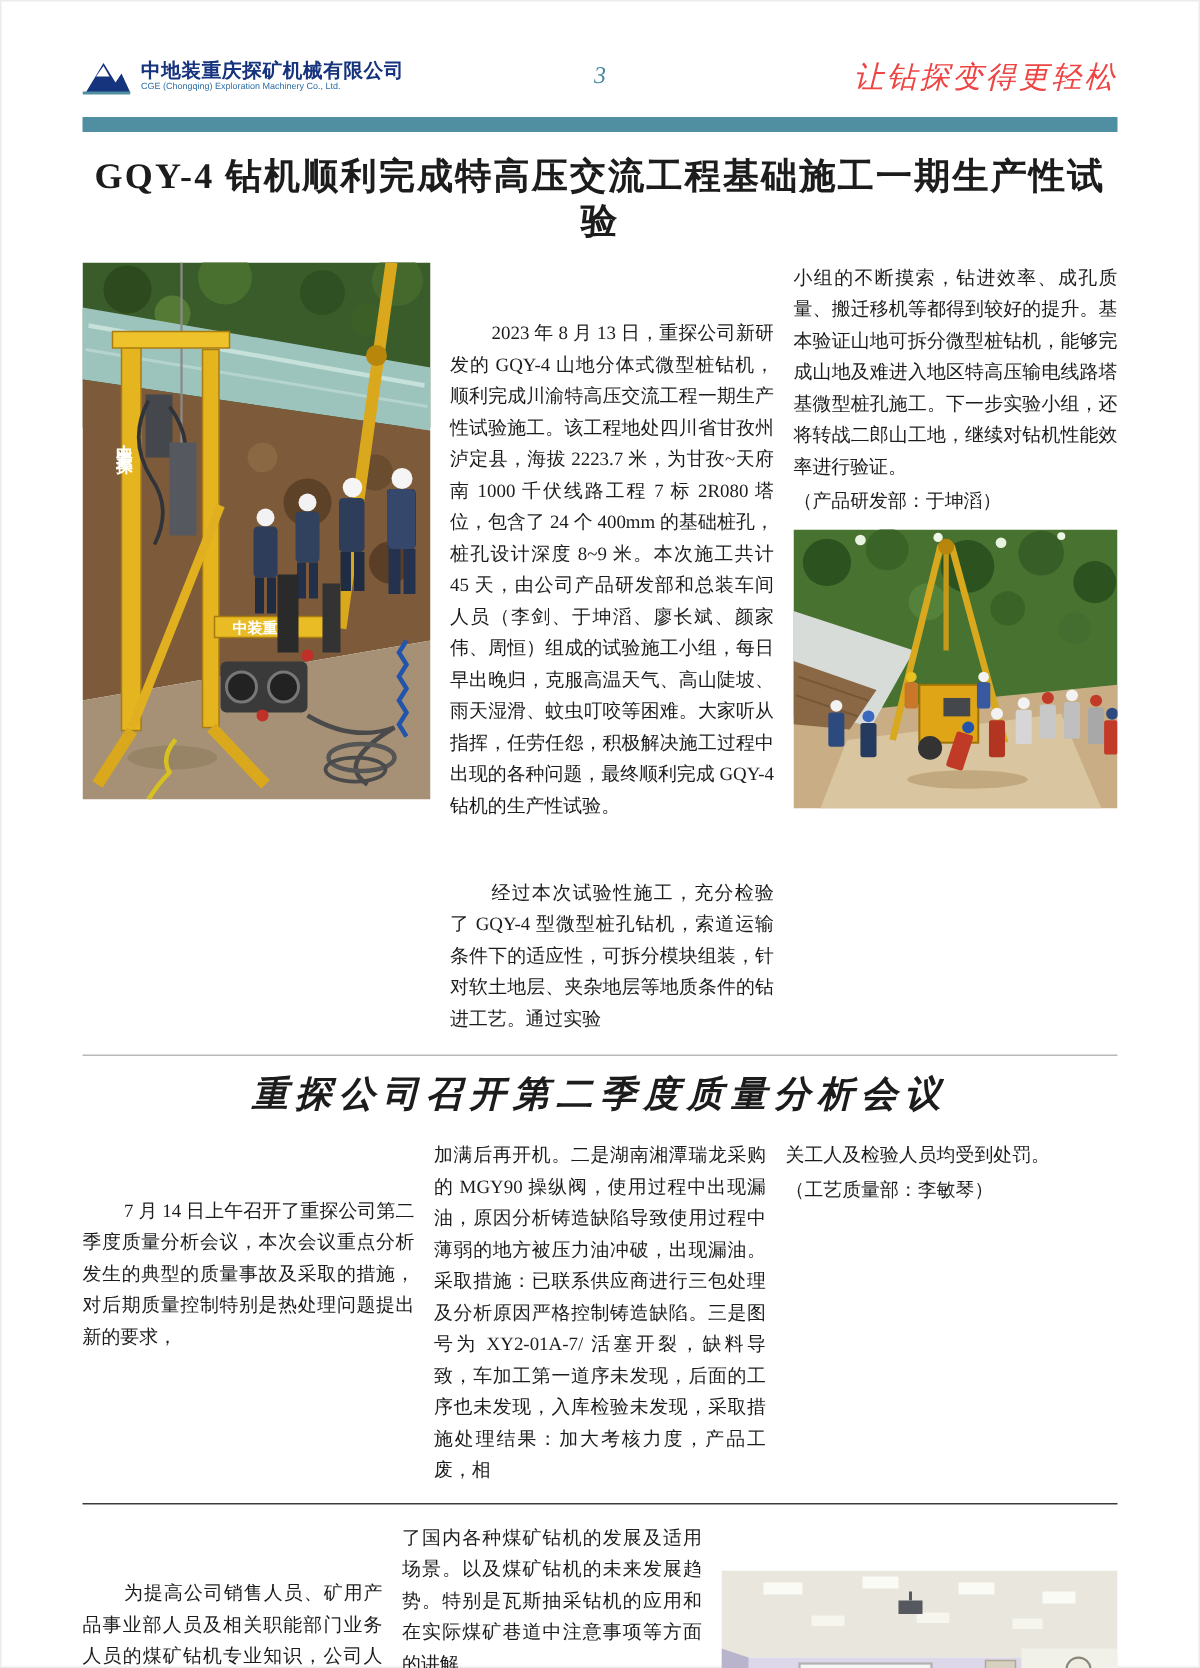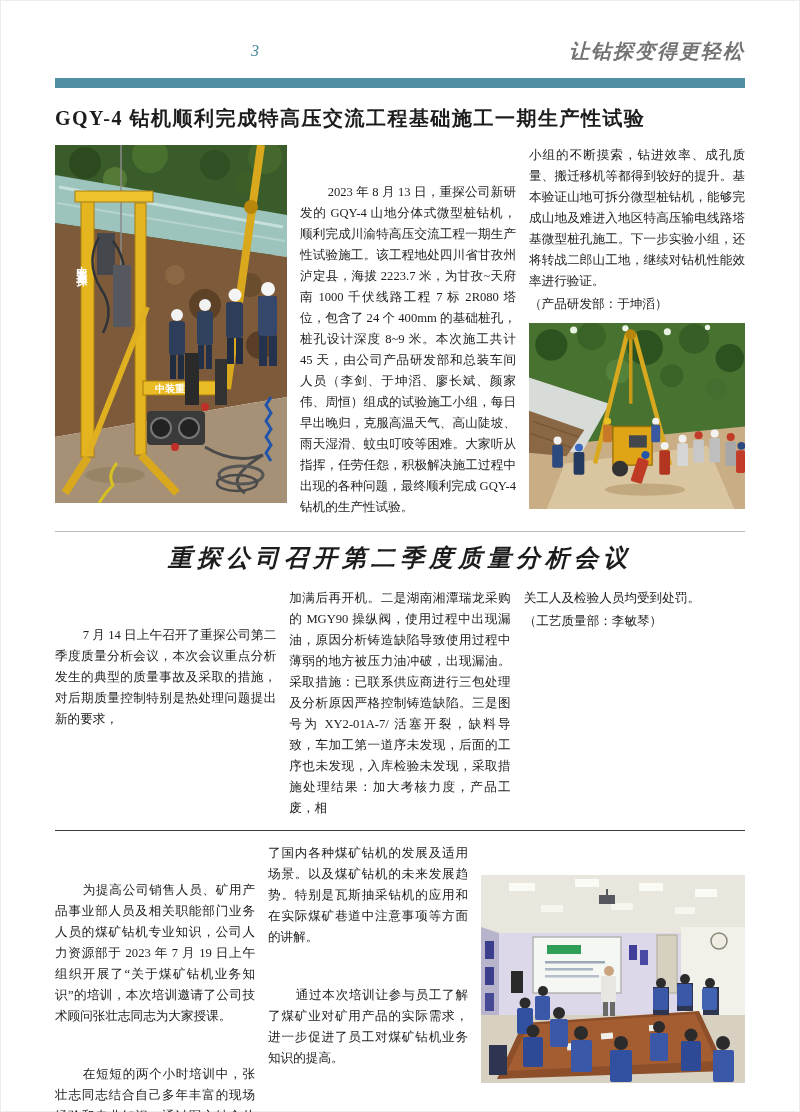--- a/index.html
+++ b/index.html
@@ -8,25 +8,25 @@
         box-shadow:inset 0 0 0 1px #ececec;}
   
   .hdr{display:flex;align-items:center;padding:30px 55px 0 55px;height:42px;}
   .logo-block{display:flex;align-items:center;gap:7px;width:290px;}
   .logo-icon{width:32px;height:26px;flex:none;}
   .company{display:flex;flex-direction:column;line-height:1.15;}
   .company-cn{font-family:"Liberation Sans","DejaVu Sans",sans-serif;font-weight:bold;
               font-size:13px;color:#16337e;letter-spacing:.5px;}
   .company-en{font-family:"Liberation Sans","DejaVu Sans",sans-serif;font-size:6px;color:#2e6ea8;}
   .pagenum{flex:1;text-align:center;color:#48899c;font-style:italic;font-size:16px;}
-  .slogan{width:290px;text-align:right;color:#737373;font-weight:bold;font-style:italic;
+  .slogan{width:290px;text-align:right;color:#ef4444;font-weight:normal;font-style:italic;
           font-size:20px;letter-spacing:2px;}
   .teal-bar{margin:6px 55px 0 55px;height:10px;background:#4f8fa1;}
   
-  .a-title1{margin:15px 55px 0;font-size:20px;font-weight:bold;
+  .a-title1{margin:15px 55px 0;text-align:center;font-size:24px;font-weight:bold;
             letter-spacing:1.5px;line-height:30px;}
   .a-title2{margin:8px 55px 0;text-align:center;font-size:24px;font-weight:bold;
             letter-spacing:5px;line-height:36px;font-style:italic;}
   .cols{display:flex;gap:13px;margin:12px 55px 0;}
   .col{flex:1;min-width:0;}
   .col p{margin:0;font-size:12.6px;line-height:21px;text-align:justify;}
   p.ind{text-indent:2.2em;margin-top:37px;}
   .byline{text-align:center;margin-top:2px !important;}
   .sep-light{border:0;border-top:1px solid #b9b9b9;margin:13px 55px 0;}
   .sep-dark{border:0;border-top:1.5px solid #3c3c3c;margin:11px 55px 0;}
@@ -35,20 +35,31 @@
   .photo1{width:232px;height:358px;}
   .photo2{width:100%;height:186px;margin-top:8px;}
   .photo3{width:264px;height:208px;margin-top:32px;}
 </style>
 </head>
 <body>
 
 <div class="page">
 
   <div class="hdr">
+    <div class="logo-block">
+      <svg class="logo-icon" viewBox="0 0 32 26">
+        <polygon points="2,24 14,4 22,17 26,11 32,24" fill="#16337e"></polygon>
+        <polygon points="9,13 14,6 18,13" fill="#ffffff"></polygon>
+        <polygon points="0,25 32,25 32,23 0,23" fill="#4f8fa1"></polygon>
+      </svg>
+      <div class="company">
+        <span class="company-cn">中地装重庆探矿机械有限公司</span>
+        <span class="company-en">CGE (Chongqing) Exploration Machinery Co., Ltd.</span>
+      </div>
+    </div>
     <div class="pagenum">3</div>
     <div class="slogan">让钻探变得更轻松</div>
   </div>
   <div class="teal-bar"></div>
 
   <div class="a-title1">GQY-4 钻机顺利完成特高压交流工程基础施工一期生产性试验</div>
 
   <div class="cols">
 
     <svg class="photo photo1" viewBox="0 0 232 358" preserveAspectRatio="none">
@@ -127,20 +138,21 @@
 
       <path d="M150,302 q 30,18 58,8 q -40,24 -18,38" fill="none" stroke="#4a4a4a" stroke-width="3"></path>
       <ellipse cx="186" cy="330" rx="22" ry="9" fill="none" stroke="#555" stroke-width="3"></ellipse>
       <ellipse cx="182" cy="338" rx="20" ry="8" fill="none" stroke="#4a4a4a" stroke-width="2.5"></ellipse>
       <path d="M216,252 l-5,8 5,8 -5,8 5,8 -5,8 5,8 -5,8 5,8" fill="none" stroke="#2255aa" stroke-width="3"></path>
       <path d="M62,318 q -10,12 -4,22 q -8,8 -14,18" fill="none" stroke="#d8c020" stroke-width="3"></path>
     </svg>
 
     <div class="col">
       <p class="ind">2023 年 8 月 13 日，重探公司新研发的 GQY-4 山地分体式微型桩钻机，顺利完成川渝特高压交流工程一期生产性试验施工。该工程地处四川省甘孜州泸定县，海拔 2223.7 米，为甘孜~天府南 1000 千伏线路工程 7 标 2R080 塔位，包含了 24 个 400mm 的基础桩孔，桩孔设计深度 8~9 米。本次施工共计 45 天，由公司产品研发部和总装车间人员（李剑、于坤滔、廖长斌、颜家伟、周恒）组成的试验施工小组，每日早出晚归，克服高温天气、高山陡坡、雨天湿滑、蚊虫叮咬等困难。大家听从指挥，任劳任怨，积极解决施工过程中出现的各种问题，最终顺利完成 GQY-4 钻机的生产性试验。</p>
+      <p class="ind">经过本次试验性施工，充分检验了 GQY-4 型微型桩孔钻机，索道运输条件下的适应性，可拆分模块组装，针对软土地层、夹杂地层等地质条件的钻进工艺。通过实验</p>
     </div>
 
     <div class="col">
       <p>小组的不断摸索，钻进效率、成孔质量、搬迁移机等都得到较好的提升。基本验证山地可拆分微型桩钻机，能够完成山地及难进入地区特高压输电线路塔基微型桩孔施工。下一步实验小组，还将转战二郎山工地，继续对钻机性能效率进行验证。</p>
       <p class="byline">（产品研发部：于坤滔）</p>
       <svg class="photo photo2" viewBox="0 0 242 212" preserveAspectRatio="none">
         <rect x="0" y="0" width="242" height="142" fill="#47722f"></rect>
         <circle cx="25" cy="25" r="18" fill="#2c5220"></circle>
           <circle cx="70" cy="15" r="16" fill="#3a6328"></circle>
         <circle cx="130" cy="28" r="20" fill="#2c5220"></circle>

